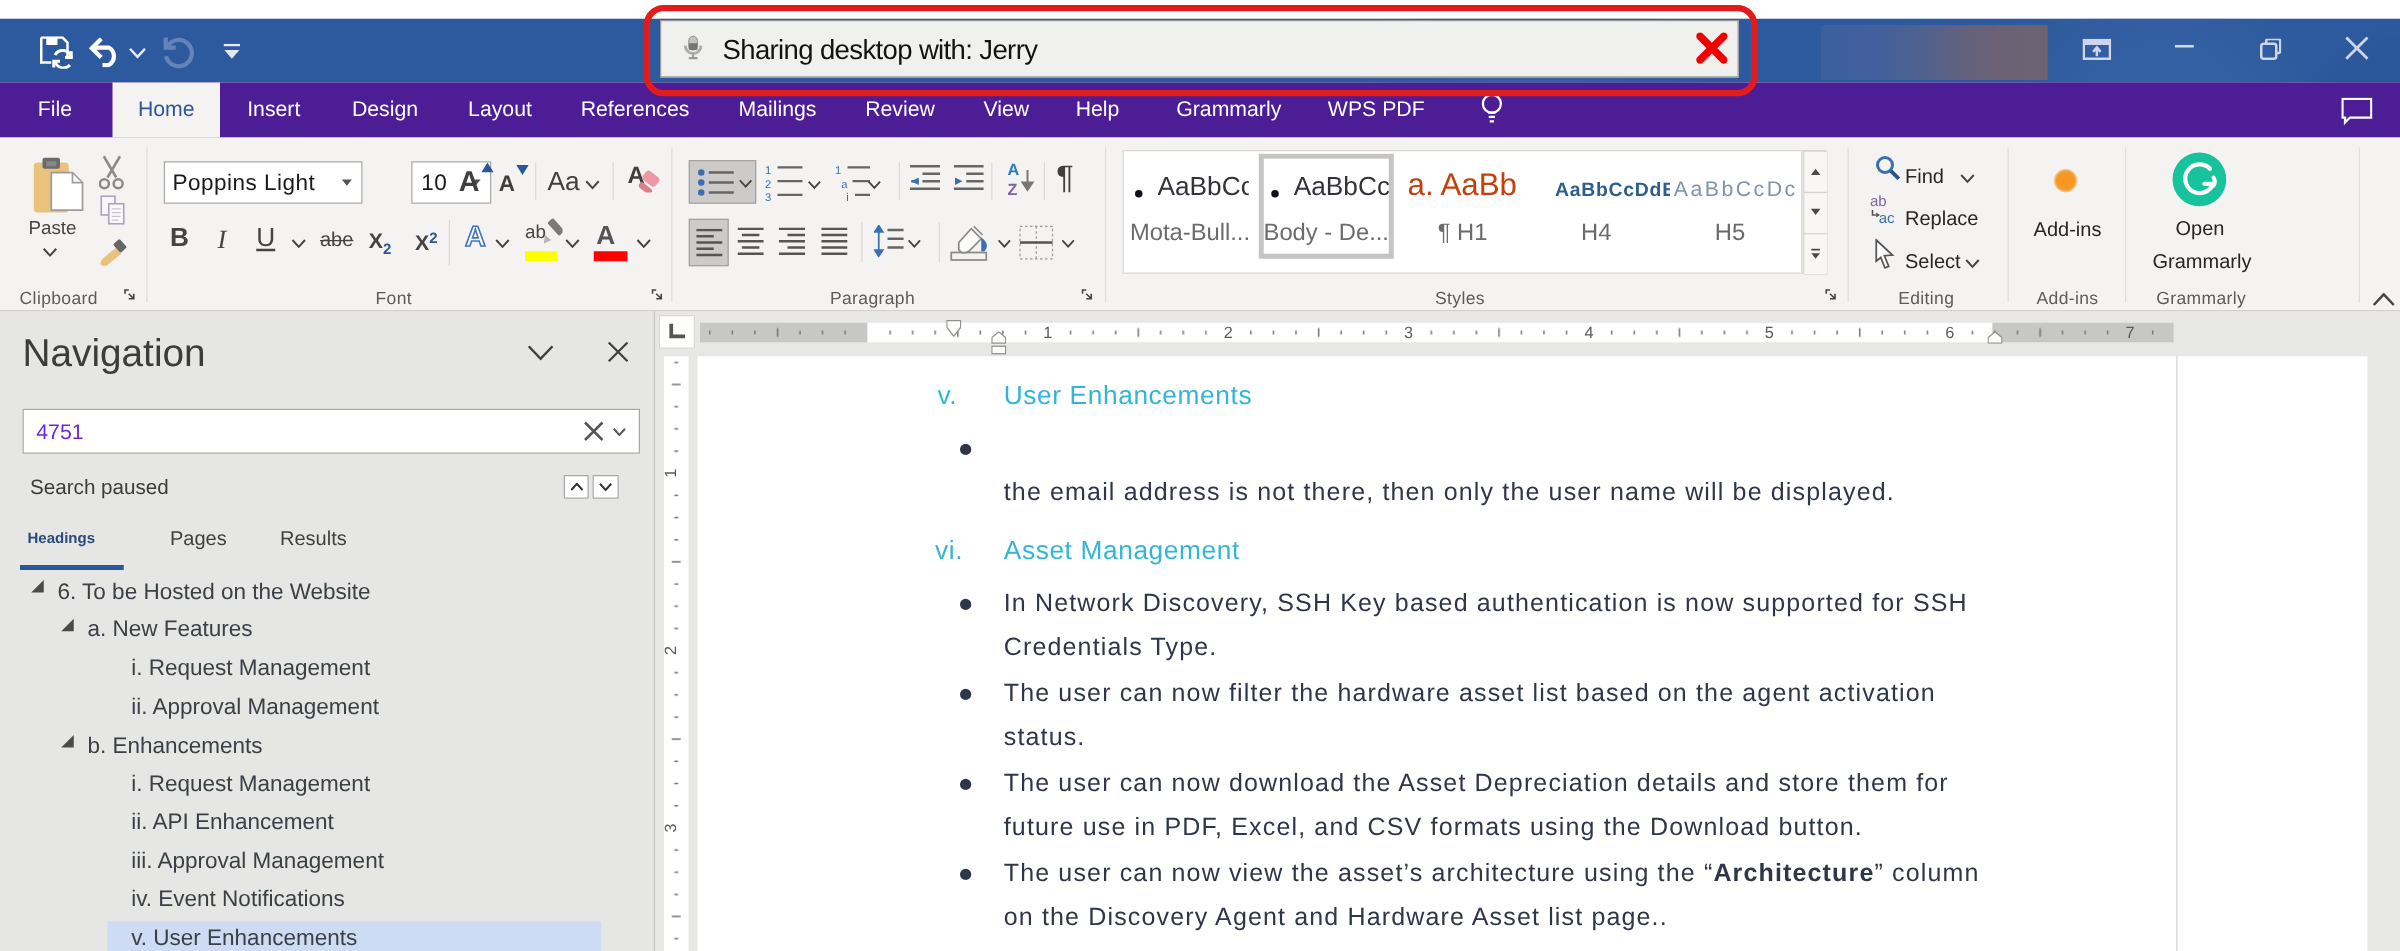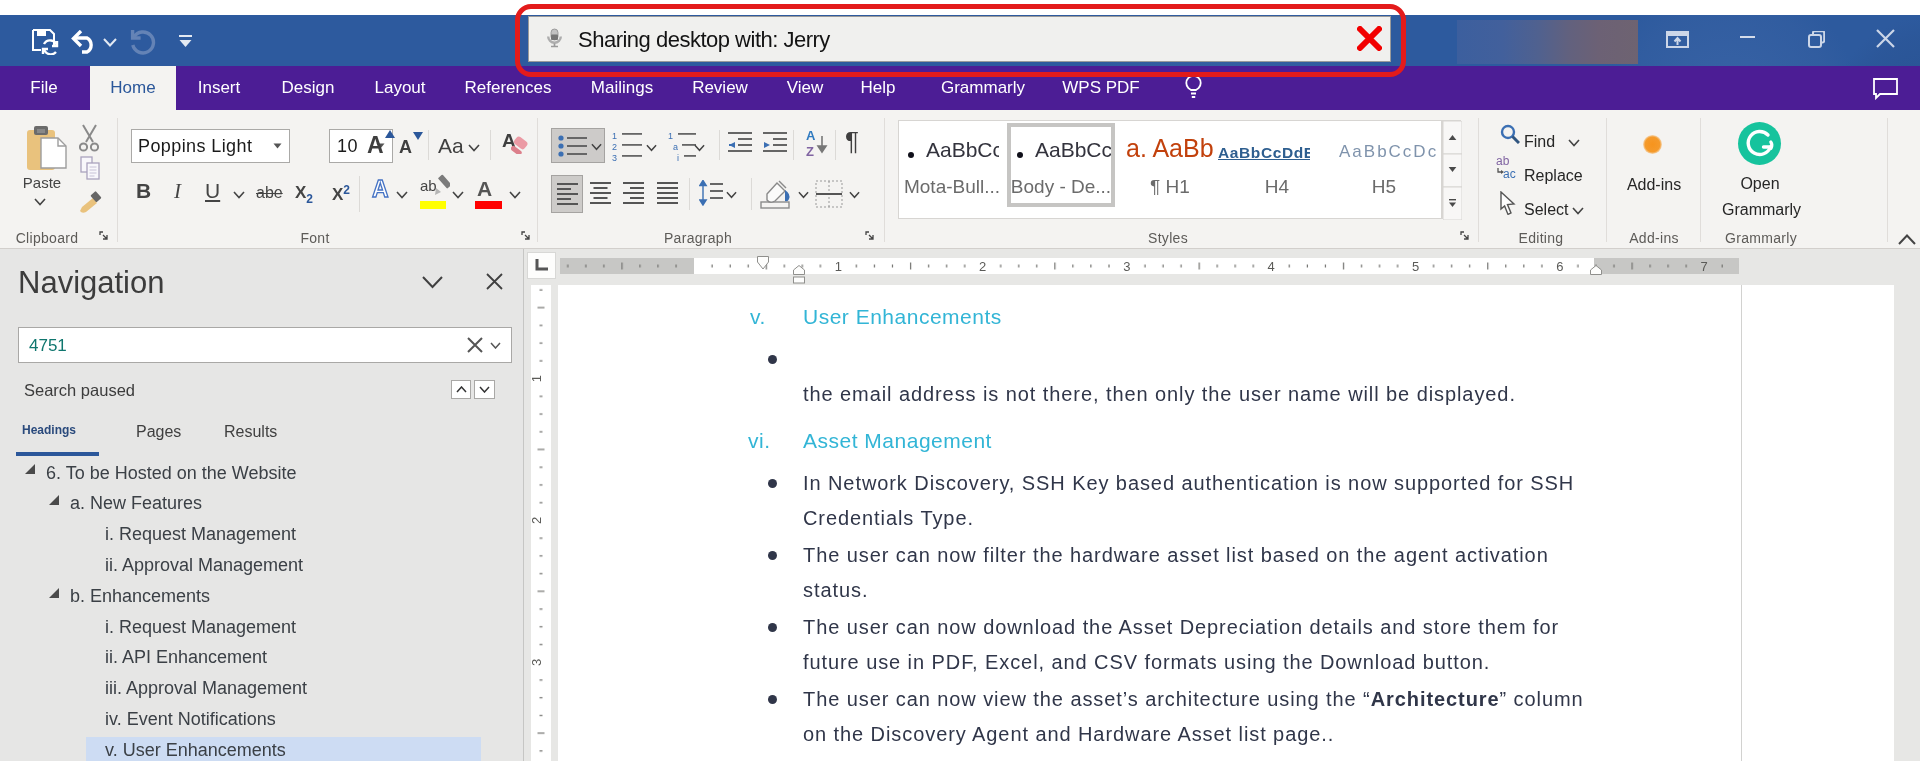--- a/index.html
+++ b/index.html
@@ -359,21 +359,21 @@
   <div class="abs" style="left:898px; top:10px; width:544px; height:99px; background:#ffffff; border:1px solid #d7d5d2;"></div>
   <div class="abs" style="left:1007px; top:13px; width:108px; height:84px; background:#ffffff; border:4px solid #c6c5c3;"></div>
   <div class="abs" style="left:908px; top:42px; width:6px; height:6px; border-radius:50%; background:#10101a;"></div>
   <div class="abs" style="left:926px; top:28px; width:73px; overflow:hidden; font-size:21px; color:#33333d; white-space:nowrap;">AaBbCcDd</div>
   <div class="abs" style="left:898px; top:66px; width:108px; text-align:center; font-size:19px; color:#6b6b6b;">Mota-Bull...</div>
   <div class="abs" style="left:1017px; top:42px; width:6px; height:6px; border-radius:50%; background:#10101a;"></div>
   <div class="abs" style="left:1035px; top:28px; width:76px; overflow:hidden; font-size:21px; color:#33333d; white-space:nowrap;">AaBbCcDd</div>
   <div class="abs" style="left:1007px; top:66px; width:108px; text-align:center; font-size:19px; color:#6b6b6b;">Body - De...</div>
   <div class="abs" style="left:1126px; top:24px; width:90px; overflow:hidden; font-size:25px; color:#c2410c; white-space:nowrap;">a. AaBb</div>
   <div class="abs" style="left:1126px; top:66px; width:88px; text-align:center; font-size:19px; color:#6b6b6b;">¶ H1</div>
-  <div class="abs" style="left:1218px; top:34px; width:92px; overflow:hidden; font-size:15.5px; letter-spacing:0.6px; font-weight:bold; color:#2e5e8f; white-space:nowrap;text-decoration:underline;">AaBbCcDdE</div>
+  <div class="abs" style="left:1244px; top:34px; width:92px; overflow:hidden; font-size:15.5px; letter-spacing:0.6px; font-weight:bold; color:#2e5e8f; white-space:nowrap;">AaBbCcDdE</div>
   <div class="abs" style="left:1233px; top:66px; width:88px; text-align:center; font-size:19px; color:#6b6b6b;">H4</div>
   <div class="abs" style="left:1339px; top:32px; width:101px; overflow:hidden; font-size:17px; letter-spacing:2px; color:#7f93ac; white-space:nowrap;">AaBbCcDc</div>
   <div class="abs" style="left:1340px; top:66px; width:88px; text-align:center; font-size:19px; color:#6b6b6b;">H5</div>
   <div class="abs" style="left:1442px; top:10px; width:19px; height:99px; background:#f4f3f1; border:1px solid #d7d5d2;">
     <svg width="19" height="99" viewBox="0 0 19 99">
       <rect x="0" y="0" width="19" height="33" fill="#f8f7f6" stroke="#d7d5d2" stroke-width="1"></rect>
       <rect x="0" y="33" width="19" height="33" fill="#f8f7f6" stroke="#d7d5d2" stroke-width="1"></rect>
       <rect x="0" y="66" width="19" height="33" fill="#f8f7f6" stroke="#d7d5d2" stroke-width="1"></rect>
       <path d="M9.5 14 l-3.8 5 h7.6 Z" fill="#4a4a4a"></path>
       <path d="M9.5 51 l-3.8 -5 h7.6 Z" fill="#4a4a4a"></path>
@@ -432,21 +432,21 @@
 <div id="navpane" class="abs" style="overflow:hidden;">
   <div class="abs" style="left:18px; top:16px; font-size:31px; color:#3c3c3c;">Navigation</div>
   <svg class="abs" style="left:422px; top:27px;" width="21" height="13" viewBox="0 0 21 13">
         <path d="M1 1 L10.5 11 L20 1" fill="none" stroke="#404040" stroke-width="2"></path>
       </svg>
   <svg class="abs" style="left:486px; top:24px;" width="17" height="17" viewBox="0 0 17 17">
         <path d="M1 1 L16 16 M16 1 L1 16" fill="none" stroke="#404040" stroke-width="1.8"></path>
       </svg>
 
   <div class="abs" style="left:18px; top:78px; width:494px; height:36px; background:#ffffff; border:1px solid #a9a8a6;"></div>
-  <div class="abs" style="left:29px; top:87px; font-size:17px; color:#0f766e;">4751</div>
+  <div class="abs" style="left:29px; top:87px; font-size:17px; color:#6d28d9;">4751</div>
   <svg class="abs" style="left:467px; top:88px;" width="16" height="16" viewBox="0 0 16 16">
         <path d="M1 1 L15 15 M15 1 L1 15" fill="none" stroke="#555" stroke-width="2"></path>
       </svg>
   <svg class="abs" style="left:490px; top:93px;" width="11" height="7" viewBox="0 0 11 7">
         <path d="M1 1 L5.5 6 L10 1" fill="none" stroke="#555" stroke-width="1.5"></path>
       </svg>
 
   <div class="abs" style="left:24px; top:132px; font-size:16.5px; color:#3c3c3c;">Search paused</div>
   <div class="abs" style="left:451px; top:131px; width:20px; height:19px; background:#ffffff; border:1px solid #a9a8a6;"></div>
   <svg class="abs" style="left:456px; top:137px;" width="11" height="7" viewBox="0 0 11 7">

